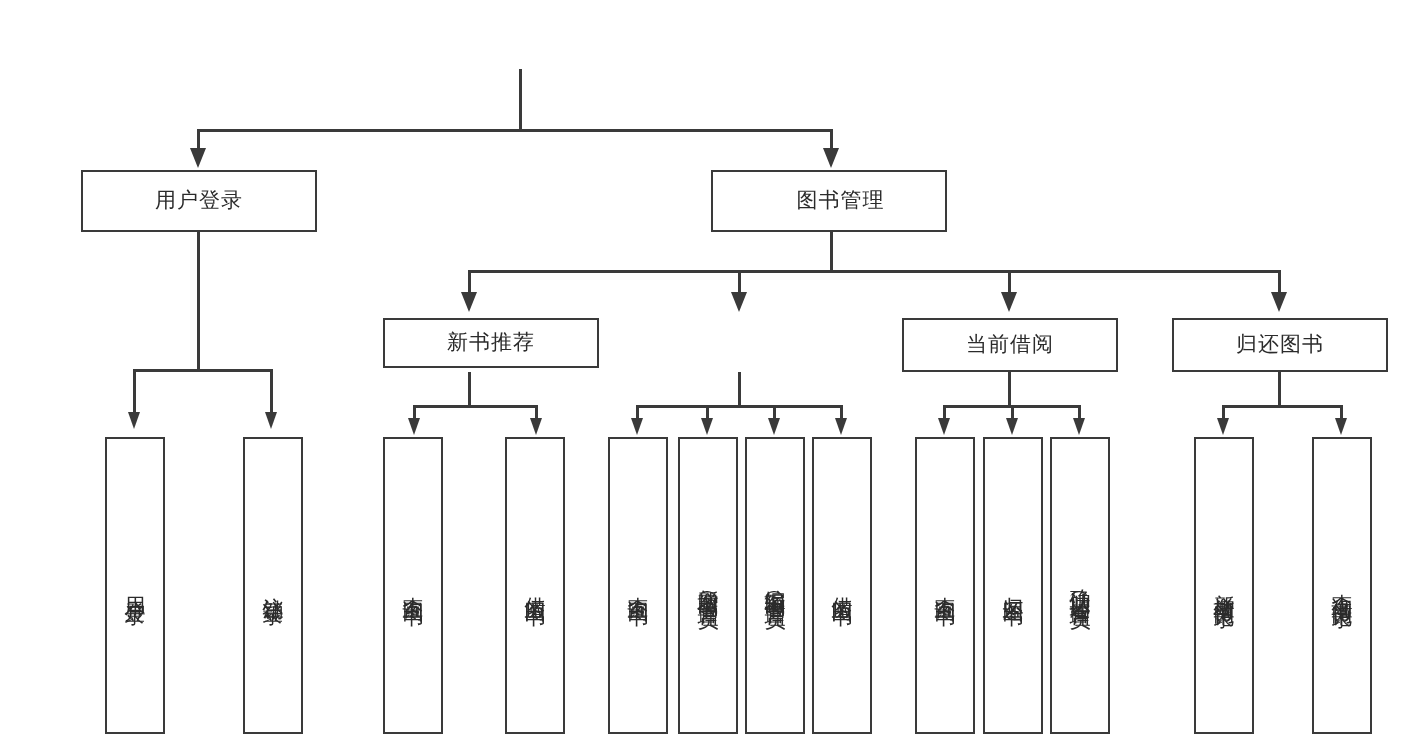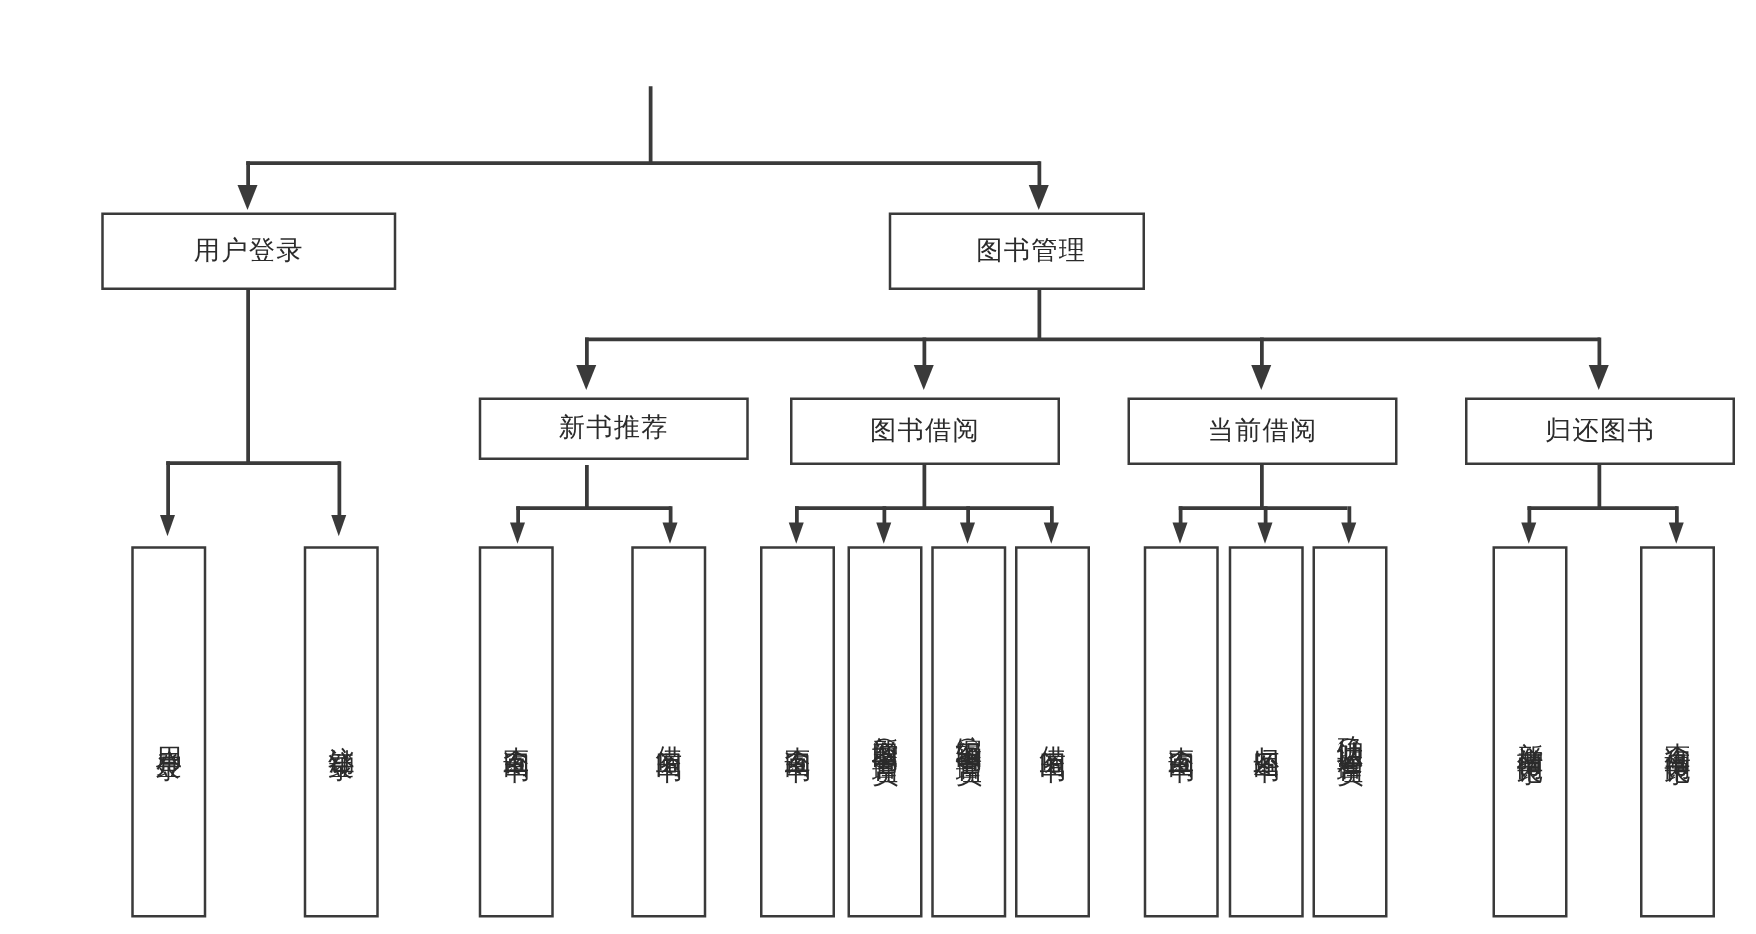--- a/index.html
+++ b/index.html
@@ -102,42 +102,41 @@
   <div class="line-h" style="left:197px; top:129px; width:635px;"></div>
 
   <div class="line-v" style="left:197px; top:129px; height:23px;"></div>
   <div class="arrow-down" style="left:190px; top:148px;"></div>
 
   <div class="line-v" style="left:830px; top:129px; height:23px;"></div>
   <div class="arrow-down" style="left:823px; top:148px;"></div>
 
   <div class="node node-h" style="left:81px; top:170px; width:236px; height:62px;">用户登录</div>
 
-  <div class="node node-h" style="left:711px; top:170px; width:205px; height:62px;padding-left:23px;">图书管理</div>
+  <div class="node node-h" style="left:711px; top:170px; width:236px; height:62px;padding-left:23px;">图书管理</div>
 
   <div class="line-v" style="left:197px; top:232px; height:139px;"></div>
   <div class="line-h" style="left:133px; top:369px; width:139px;"></div>
   <div class="line-v" style="left:133px; top:369px; height:45px;"></div>
   <div class="arrow-down slim" style="left:128px; top:412px;"></div>
   <div class="line-v" style="left:270px; top:369px; height:45px;"></div>
   <div class="arrow-down slim" style="left:265px; top:412px;"></div>
 
   <div class="line-v" style="left:830px; top:232px; height:40px;"></div>
   <div class="line-h" style="left:468px; top:270px; width:812px;"></div>
   <div class="line-v" style="left:468px; top:270px; height:24px;"></div>
   <div class="arrow-down" style="left:461px; top:292px;"></div>
   <div class="line-v" style="left:738px; top:270px; height:24px;"></div>
   <div class="arrow-down" style="left:731px; top:292px;"></div>
   <div class="line-v" style="left:1008px; top:270px; height:24px;"></div>
   <div class="arrow-down" style="left:1001px; top:292px;"></div>
   <div class="line-v" style="left:1278px; top:270px; height:24px;"></div>
   <div class="arrow-down" style="left:1271px; top:292px;"></div>
 
   <div class="node node-h" style="left:383px; top:318px; width:216px; height:50px;">新书推荐</div>
-  <div class="node node-h" style="left:632px; top:318px; width:216px; height:54px;">图书借阅</div>
   <div class="node node-h" style="left:902px; top:318px; width:216px; height:54px;text-align:right;">当前借阅</div>
   <div class="node node-h" style="left:1172px; top:318px; width:216px; height:54px;">归还图书</div>
 
   <div class="line-v" style="left:468px; top:372px; height:35px;"></div>
   <div class="line-h" style="left:413px; top:405px; width:124px;"></div>
   <div class="line-v" style="left:413px; top:405px; height:14px;"></div>
   <div class="arrow-down slim" style="left:408px; top:418px;"></div>
   <div class="line-v" style="left:535px; top:405px; height:14px;"></div>
   <div class="arrow-down slim" style="left:530px; top:418px;"></div>
 

